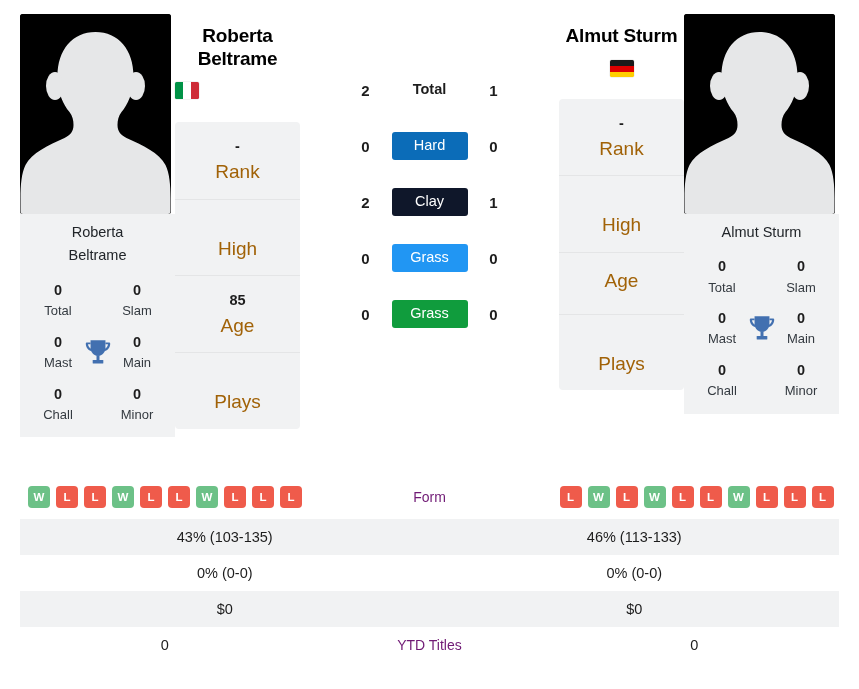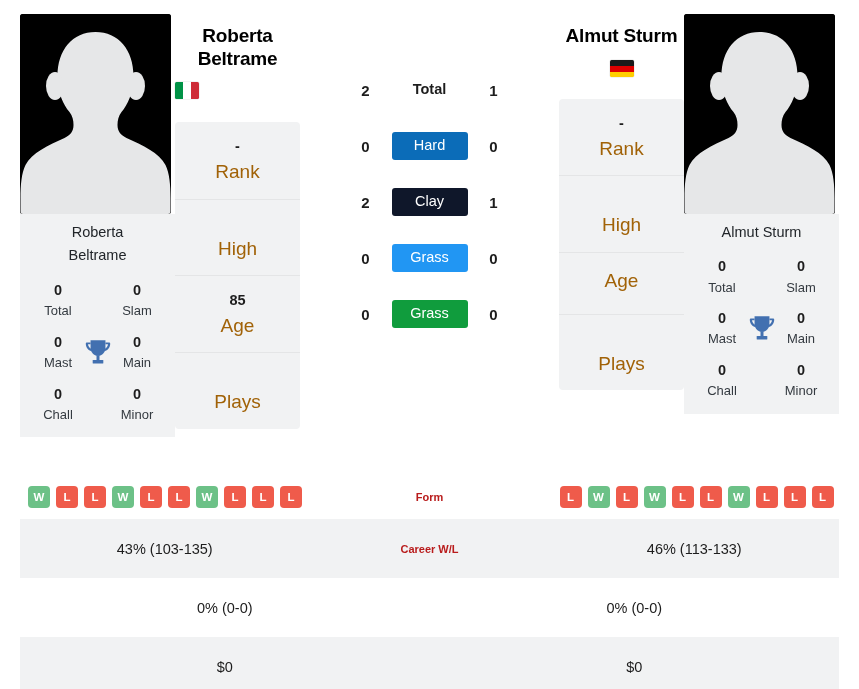--- a/index.html
+++ b/index.html
@@ -120,30 +120,30 @@
     display: block; width: 76px; padding: 4px 0 5px 0;
     border-radius: 3px; color: #ffffff; font-size: 14.5px;
     text-align: center; line-height: 1.25;
   }
   .sbadge.plain { color: #1d1d1d; font-weight: bold; background: transparent; }
 
   
   .cmp-table { margin: 0 20px; width: 819px; }
   .cmp-row {
     display: flex; align-items: center;
-    height: 59px;
+    height: 36px;
   }
   .cmp-row.alt { background: #f1f2f3; }
   .cmp-row.form-row { height: 44px; }
   .cmp-cell {
     flex: 1 1 0; text-align: center;
     font-size: 14.5px; color: #1d1d1d;
   }
   .cmp-cell.label {
-    flex: 0 0 240px; font-weight: bold; font-size: 11px; color: #b91c1c;
+    flex: 0 0 240px; font-weight: normal; font-size: 14px; color: #701a75;
   }
   .form-list { display: flex; justify-content: flex-start; gap: 6px; padding-left: 8px; }
   .form-list.right { justify-content: flex-start; padding-left: 10px; }
   .form-chip {
     width: 22px; height: 22px; border-radius: 4px;
     color: #ffffff; font-size: 11.5px; font-weight: bold;
     display: flex; align-items: center; justify-content: center;
     letter-spacing: 0.2px;
   }
   .chip-w { background: #6cc187; }
@@ -392,21 +392,20 @@
             <div class="form-chip chip-w">W</div>
             <div class="form-chip chip-l">L</div>
             <div class="form-chip chip-l">L</div>
             <div class="form-chip chip-l">L</div>
           </div>
       </div>
     </div>
 
     <div class="cmp-row alt">
       <div class="cmp-cell">43% (103-135)</div>
-      <div class="cmp-cell label">Career W/L</div>
       <div class="cmp-cell">46% (113-133)</div>
     </div>
 
     <div class="cmp-row">
       <div class="cmp-cell">0% (0-0)</div>
       <div class="cmp-cell">0% (0-0)</div>
     </div>
 
     <div class="cmp-row alt">
       <div class="cmp-cell">$0</div>

